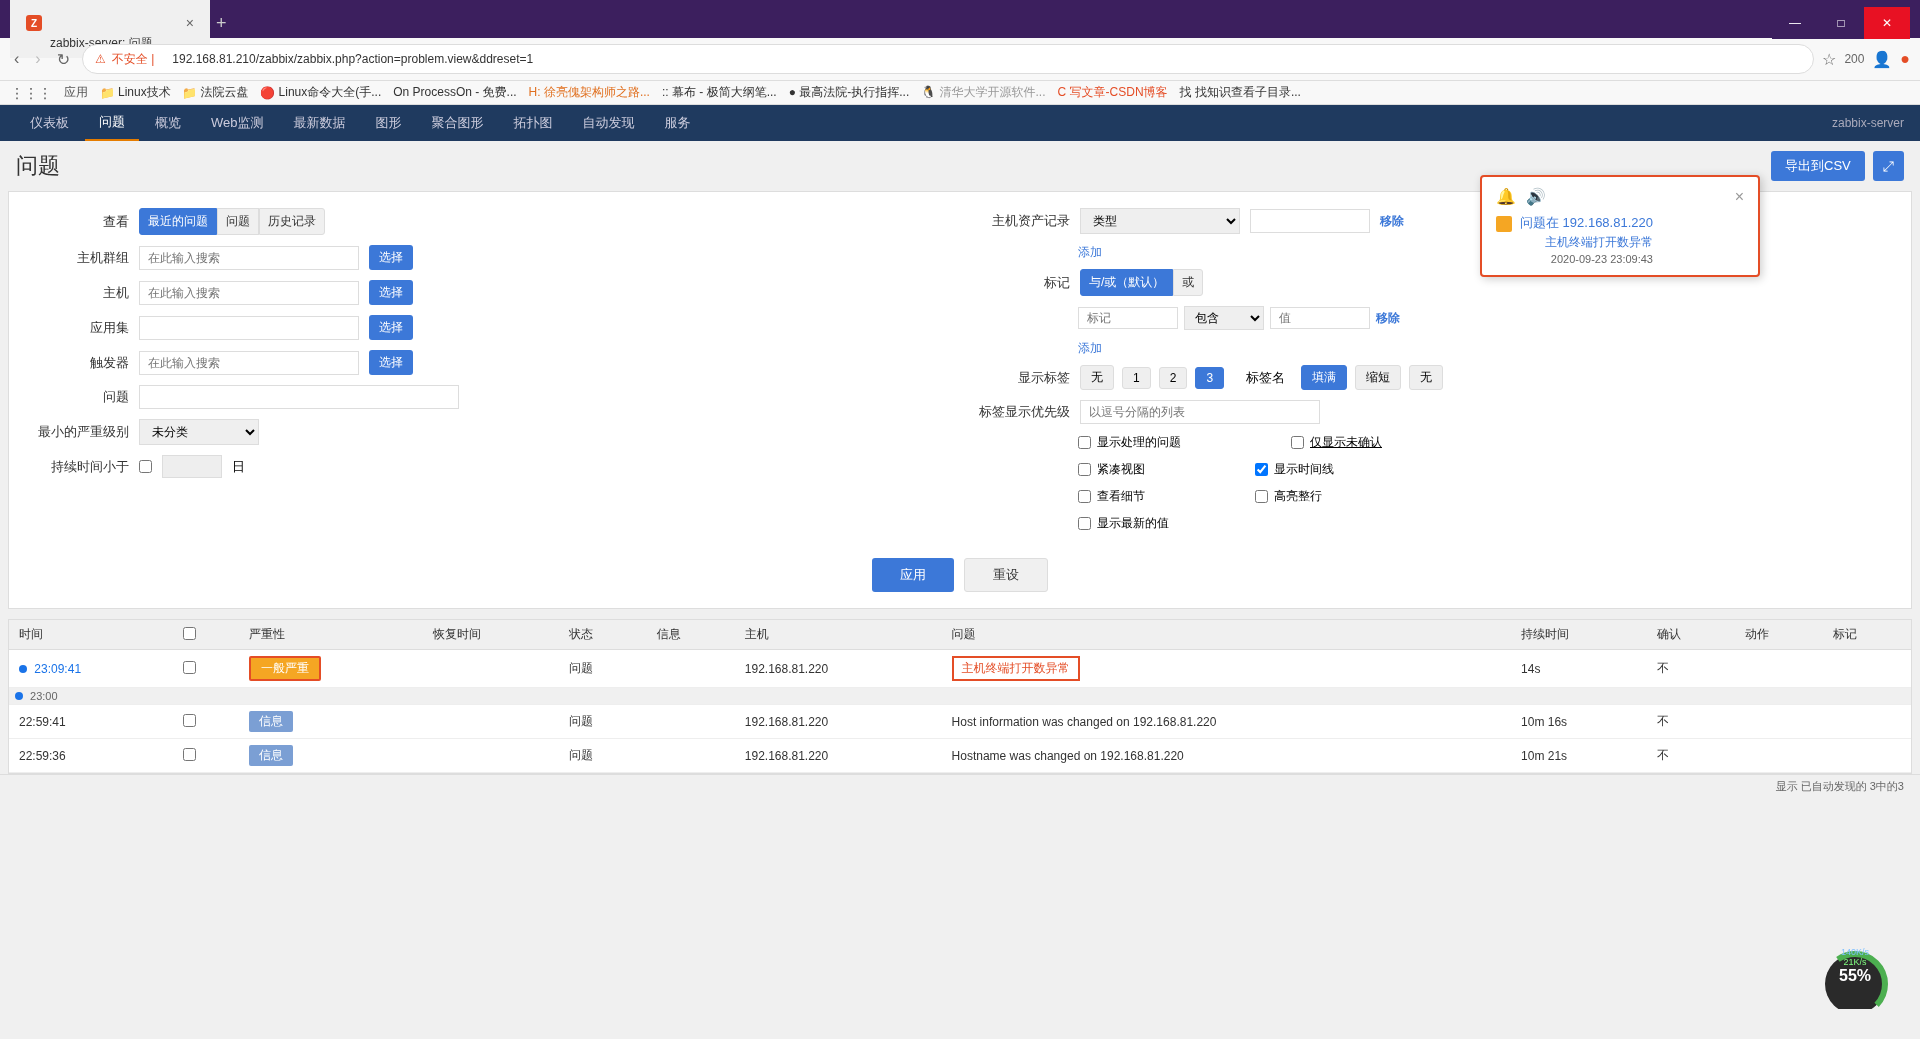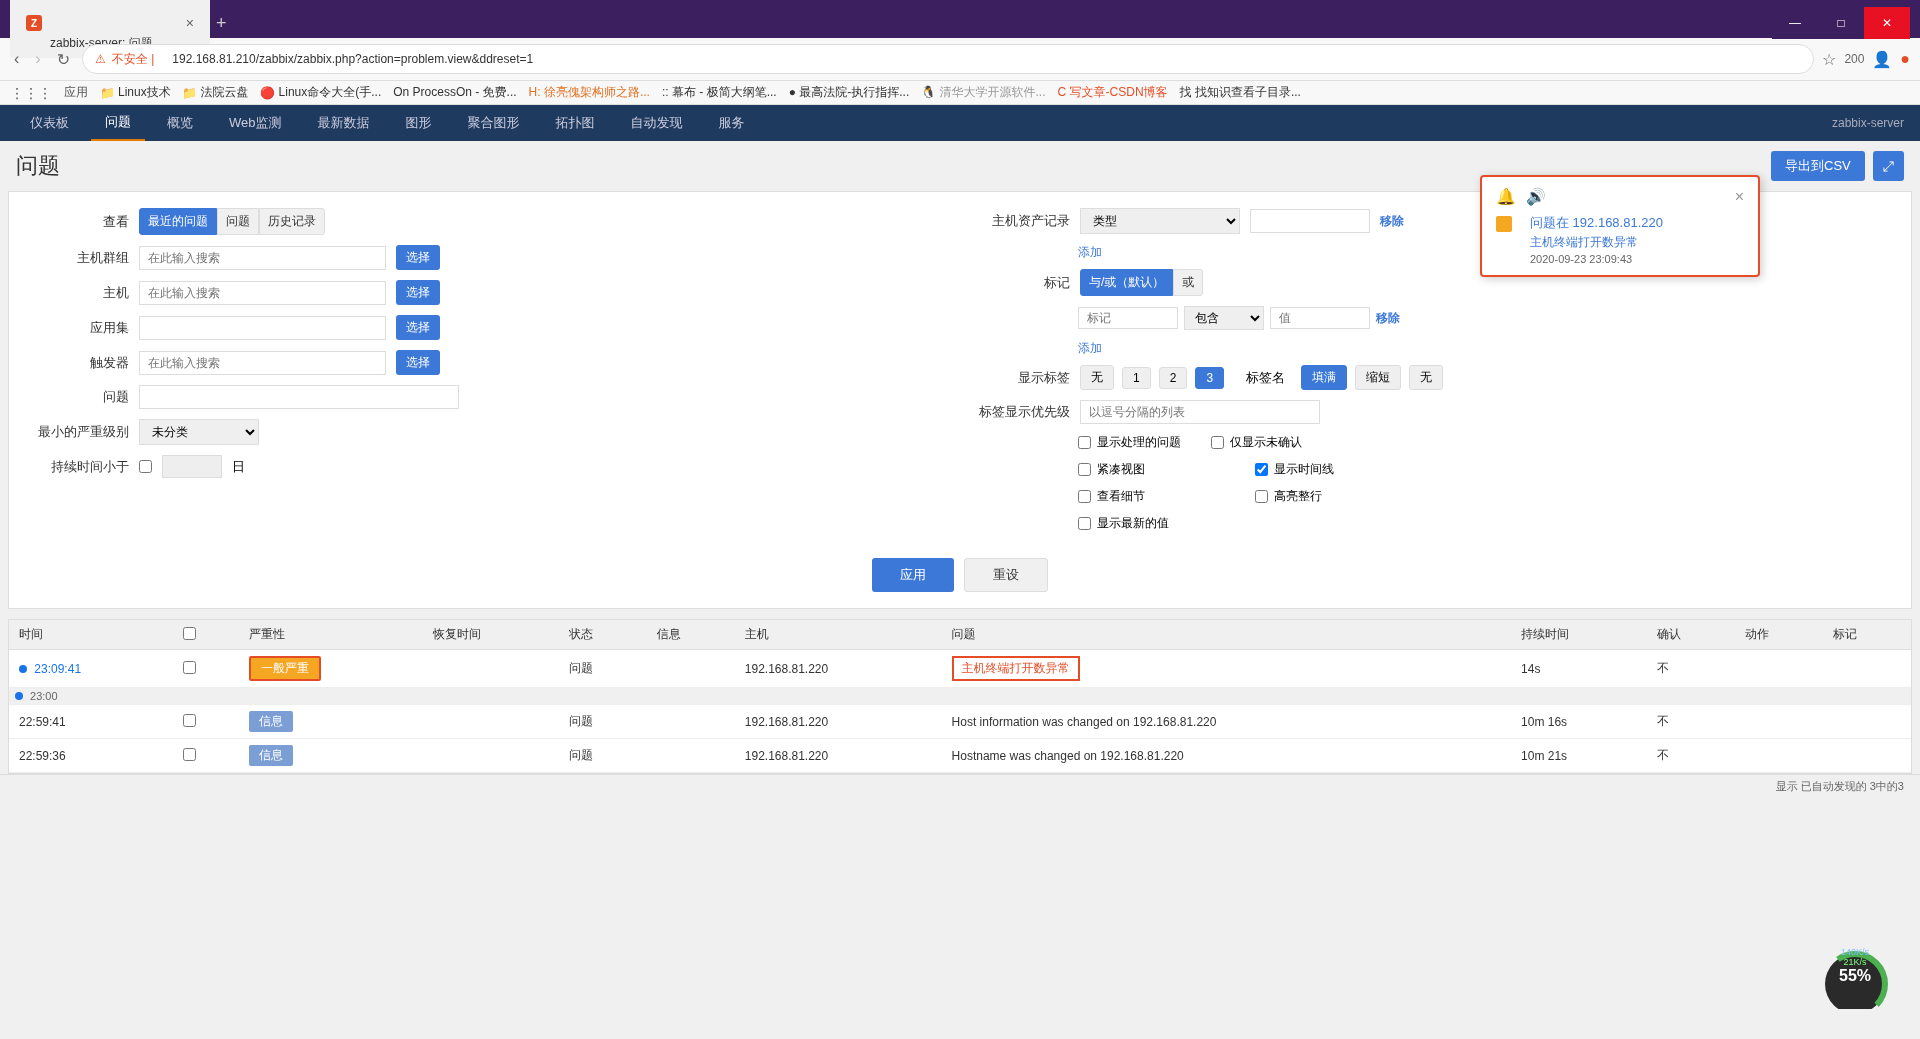--- a/index.html
+++ b/index.html
@@ -10,21 +10,21 @@
     .nav-btn:disabled { color: #ccc; cursor: default; }
     .address-bar { flex: 1; border: 1px solid #ddd; border-radius: 20px; padding: 4px 12px; font-size: 12px; color: #333; background: white; }
 
     
     .bookmarks-bar { background: #f8f8f8; border-bottom: 1px solid #ddd; padding: 3px 10px; display: flex; align-items: center; gap: 12px; font-size: 12px; }
     .bookmark-item { color: #1a73e8; cursor: pointer; white-space: nowrap; }
     .bookmark-folder { display: flex; align-items: center; gap: 3px; color: #333; cursor: pointer; }
 
     
     .zabbix-header { background: #1f3a5f; color: white; display: flex; align-items: center; justify-content: space-between; padding: 0 16px; height: 36px; }
-    .zabbix-nav { display: flex; align-items: center; gap: 8px; }
+    .zabbix-nav { display: flex; align-items: center; gap: 2px; }
     .zabbix-nav-item { padding: 8px 14px; color: #ccd; font-size: 13px; cursor: pointer; text-decoration: none; white-space: nowrap; }
     .zabbix-nav-item.active { color: white; border-bottom: 2px solid #e57c00; }
     .zabbix-server-label { font-size: 12px; color: #aab; }
 
     
     .page-content { background: #f0f0f0; padding: 0; }
     .page-header { display: flex; align-items: center; justify-content: space-between; padding: 10px 16px; }
     .page-title { font-size: 22px; color: #333; font-weight: normal; }
     .page-actions { display: flex; gap: 8px; }
     .btn-csv { background: #3c78d8; color: white; border: none; padding: 6px 14px; border-radius: 3px; cursor: pointer; font-size: 13px; }
@@ -32,21 +32,21 @@
 
     
     .filter-section { background: white; margin: 0 8px; padding: 16px 20px; border: 1px solid #ddd; }
     .filter-row { display: flex; align-items: center; margin-bottom: 10px; gap: 10px; }
     .filter-label { width: 100px; text-align: right; color: #333; font-size: 13px; flex-shrink: 0; }
     .filter-tabs { display: flex; gap: 0; }
     .filter-tab { padding: 4px 8px; border: 1px solid #ddd; background: #f0f0f0; color: #333; cursor: pointer; font-size: 12px; }
     .filter-tab.active { background: #3c78d8; color: white; border-color: #3c78d8; }
     .filter-tab:first-child { border-radius: 3px 0 0 3px; }
     .filter-tab:last-child { border-radius: 0 3px 3px 0; }
-    .filter-input { border: 1px solid #ddd; padding: 4px 8px; font-size: 12px; color: #999; width: 247px; }
+    .filter-input { border: 1px solid #ddd; padding: 4px 8px; font-size: 12px; color: #999; width: 220px; }
     .filter-btn { background: #3c78d8; color: white; border: none; padding: 4px 10px; border-radius: 3px; cursor: pointer; font-size: 12px; }
     .filter-select { border: 1px solid #ddd; padding: 4px 8px; font-size: 12px; min-width: 120px; }
 
     
     .filter-two-col { display: flex; gap: 20px; }
     .filter-left { flex: 1; }
     .filter-right { flex: 1; }
 
     .display-tags-row { display: flex; align-items: center; gap: 8px; }
     .display-tag-opt { padding: 3px 10px; border: 1px solid #ddd; border-radius: 3px; cursor: pointer; font-size: 12px; }
@@ -85,21 +85,21 @@
       border: 2px solid #e44d26;
       border-radius: 4px;
       padding: 10px 14px;
       box-shadow: 2px 2px 10px rgba(0,0,0,0.2);
       z-index: 100;
     }
     .notification-header { display: flex; align-items: center; justify-content: space-between; margin-bottom: 8px; }
     .notification-icons { display: flex; gap: 10px; }
     .notif-icon { font-size: 16px; color: #666; }
     .notification-close { color: #999; cursor: pointer; font-size: 16px; }
-    .notification-item { display: flex; align-items: flex-start; gap: 18px; }
+    .notification-item { display: flex; align-items: flex-start; gap: 8px; text-align: right; }
     .notif-square { width: 16px; height: 16px; background: #f5a623; border-radius: 2px; margin-top: 2px; flex-shrink: 0; }
     .notif-content { font-size: 12px; }
     .notif-title { color: #3c78d8; cursor: pointer; font-size: 13px; margin-bottom: 2px; }
     .notif-subtitle { color: #3c78d8; cursor: pointer; font-size: 12px; margin-bottom: 2px; }
     .notif-time { color: #666; font-size: 11px; }
 
     
     .bottom-bar { background: #f0f0f0; border-top: 1px solid #ddd; padding: 4px 16px; display: flex; justify-content: flex-end; font-size: 11px; color: #666; }
 
     
@@ -303,21 +303,21 @@
           <span class="filter-label">标签显示优先级</span>
           <input class="filter-input" style="width: 240px;" placeholder="以逗号分隔的列表">
         </div>
 
         <div class="filter-row" style="margin-left:108px;">
           <div class="checkbox-row">
             <div class="checkbox-item">
               <input type="checkbox" style="">
               <span>显示处理的问题</span>
             </div>
-            <div class="checkbox-item" style="">
+            <div class="checkbox-item" style="margin-left:80px;text-decoration:underline;">
               <input type="checkbox" style="">
               <span>仅显示未确认</span>
             </div>
           </div>
         </div>
 
         <div class="filter-row" style="margin-left:108px;">
           <div class="checkbox-row">
             <div class="checkbox-item">
               <input type="checkbox" style="">

